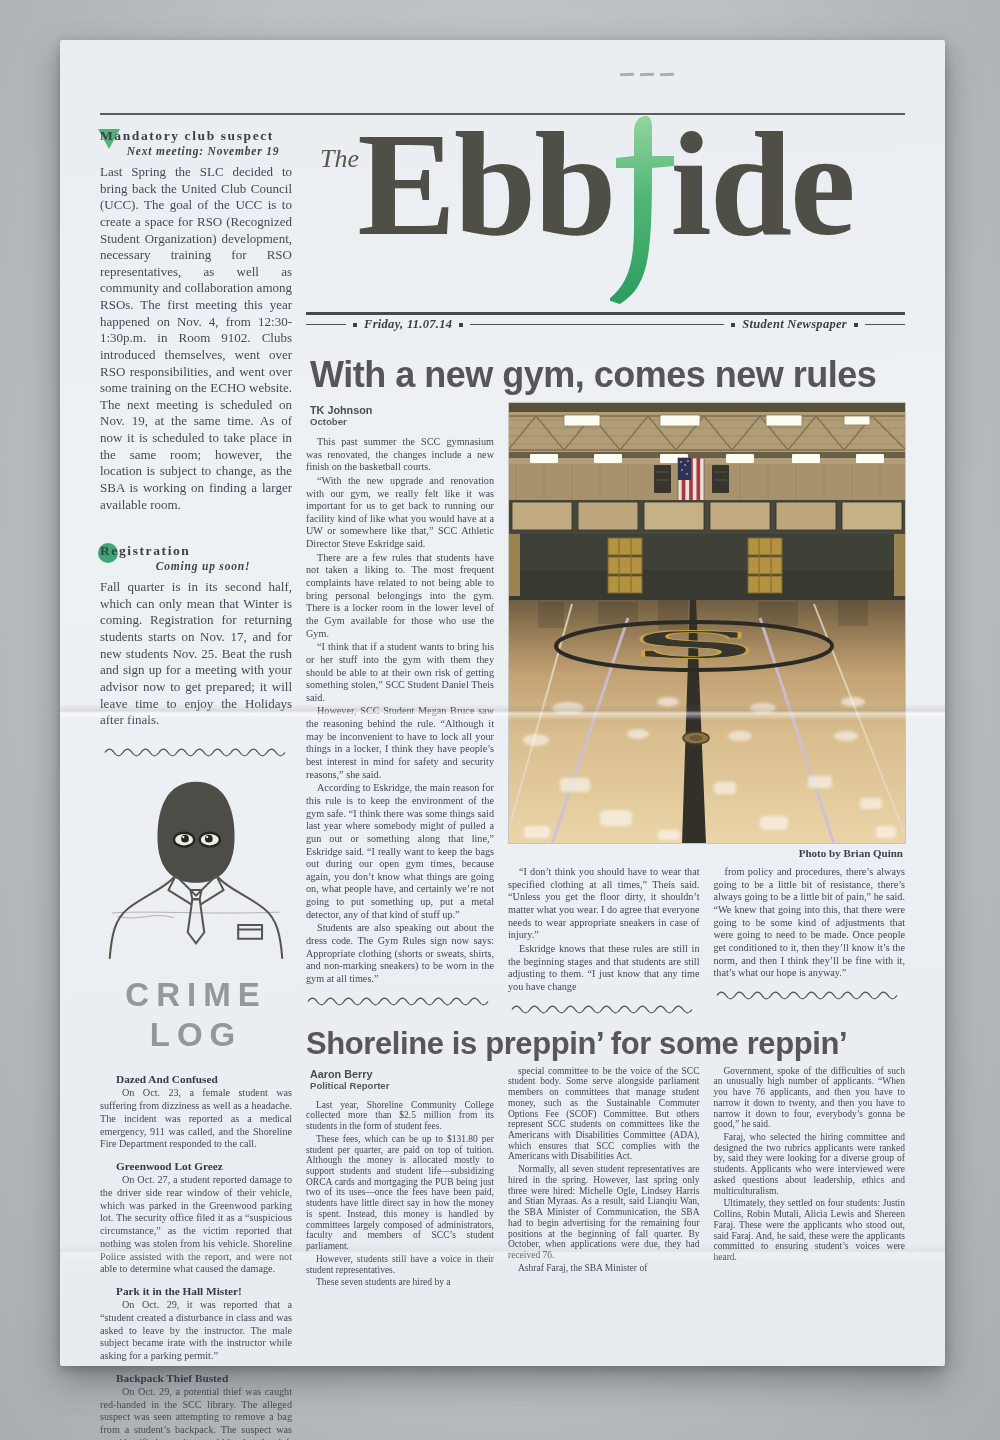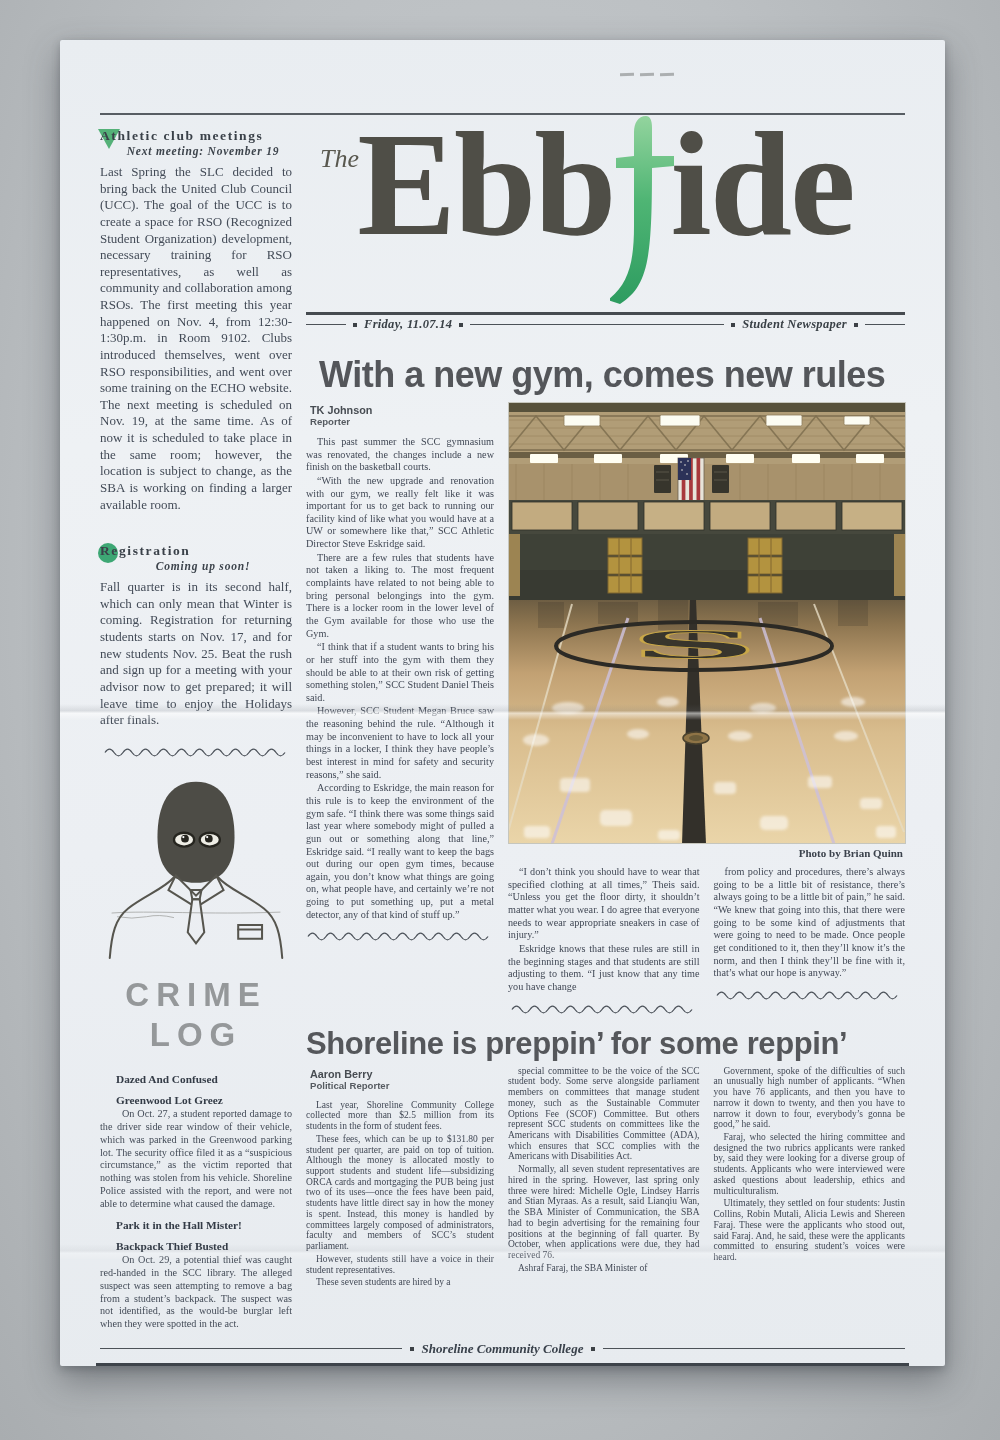--- a/index.html
+++ b/index.html
@@ -57,21 +57,21 @@
   .masthead{position:relative;height:196px;margin-top:8px;}
   .mast-the{position:absolute;left:14px;top:8px;font:italic 26px "Liberation Serif", serif;color:#59584f;}
   .mast-word{position:absolute;left:0;right:0;bottom:28px;text-align:center;white-space:nowrap;
     font:bold 148px "Liberation Serif", serif;letter-spacing:-2px;color:#4f4e47;line-height:.8;}
   .t-svg{vertical-align:-70px;margin:0 -5px;position:relative;z-index:3;}
   .mast-rules{position:absolute;left:0;right:0;bottom:0;}
   .mast-heavy{border-top:3px solid #464b50;margin-bottom:2px;}
   .mast-labels{display:flex;align-items:center;gap:7px;}
 
   
-  .headline1{margin:22px 13px 6px;font:bold 36px "Liberation Sans", sans-serif;letter-spacing:-.5px;color:#54565a;}
+  .headline1{margin:22px 4px 6px;font:bold 36px "Liberation Sans", sans-serif;letter-spacing:-.5px;color:#54565a;}
   .byline .bname{font:bold 10.8px "Liberation Sans", sans-serif;color:#474c52;}
   .byline .brole{font:bold 9.6px "Liberation Sans", sans-serif;color:#565b61;}
   .byline{margin:2px 0 9px 4px;line-height:1.25;}
   .a1-row{display:flex;gap:14px;}
   .a1-col1{width:188px;flex:0 0 188px;}
   .a1-right{flex:1;min-width:0;}
   .art p{font-size:10.2px;line-height:1.24;color:#414855;text-align:justify;text-indent:11px;margin:0 0 1px;}
   .photo-frame{line-height:0;}
   .photo-caption{font:bold 11px "Liberation Serif", serif;color:#3b424c;text-align:right;margin:3px 2px 6px 0;line-height:1.2;}
   .a1-undercols{display:flex;gap:14px;margin-top:2px;}
@@ -104,21 +104,21 @@
 
       <div class="sidebar">
 
         <div class="brief">
           <div class="brief-title">
             <span class="marker">
               <svg width="24" height="22">
                   <polygon points="1,1 23,1 12,21" fill="#54b178"></polygon>
                 </svg>
             </span>
-            <span class="ttext">Athletic club meetings</span>
+            <span class="ttext">Mandatory club suspect</span>
           </div>
           <div class="brief-sub">Next meeting: November 19</div>
           <div class="brief-body">Last Spring the SLC decided to bring back the United Club Council (UCC). The goal of the UCC is to create a space for RSO (Recognized Student Organization) development, necessary training for RSO representatives, as well as community and collaboration among RSOs. The first meeting this year happened on Nov. 4, from 12:30-1:30p.m. in Room 9102. Clubs introduced themselves, went over RSO responsibilities, and went over some training on the ECHO website. The next meeting is scheduled on Nov. 19, at the same time. As of now it is scheduled to take place in the same room; however, the location is subject to change, as the SBA is working on finding a larger available room.</div>
         </div>
 
         <div class="brief brief2">
           <div class="brief-title">
             <span class="marker" style="top:-1px;">
               <svg width="22" height="22">
                   <circle cx="11" cy="11" r="10" fill="#3da774"></circle>
@@ -163,23 +163,25 @@
           </svg>
         </div>
 
         <div class="crimelog-title">
           <div>CRIME</div>
           <div>LOG</div>
         </div>
 
         <div class="crime-entries">
           <div class="crime-h">Dazed And Confused</div>
+          <p class="crime-b">On Oct. 23, a female student was suffering from dizziness as well as a headache. The incident was reported as a medical emergency, 911 was called, and the Shoreline Fire Department responded to the call.</p>
           <div class="crime-h">Greenwood Lot Greez</div>
           <p class="crime-b">On Oct. 27, a student reported damage to the driver side rear window of their vehicle, which was parked in the Greenwood parking lot. The security office filed it as a “suspicious circumstance,” as the victim reported that nothing was stolen from his vehicle. Shoreline Police assisted with the report, and were not able to determine what caused the damage.</p>
           <div class="crime-h">Park it in the Hall Mister!</div>
+          <p class="crime-b">On Oct. 29, it was reported that a “student created a disturbance in class and was asked to leave by the instructor. The male subject became irate with the instructor while asking for a parking permit.”</p>
           <div class="crime-h">Backpack Thief Busted</div>
           <p class="crime-b">On Oct. 29, a potential thief was caught red-handed in the SCC library. The alleged suspect was seen attempting to remove a bag from a student’s backpack. The suspect was not identified, as the would-be burglar left when they were spotted in the act.</p>
         </div>
       </div>
 
       <div class="main">
 
         <div class="masthead">
           <div class="mast-the">The</div>
           <div class="mast-word"><span>Ebb</span><svg class="t-svg" width="66" height="190" viewBox="0 0 66 190">
@@ -207,28 +209,29 @@
             </div>
           </div>
         </div>
 
         <h1 class="headline1">With a new gym, comes new rules</h1>
 
         <div class="a1-row art">
           <div class="a1-col1">
             <div class="byline">
               <div class="bname">TK Johnson</div>
-              <div class="brole">Reporter</div>
+              <div class="brole">October</div>
             </div>
             <p>This past summer the SCC gymnasium was renovated, the changes include a new finish on the basketball courts.</p>
             <p>“With the new upgrade and renovation with our gym, we really felt like it was important for us to get back to running our facility kind of like what you would have at a UW or somewhere like that,” SCC Athletic Director Steve Eskridge said.</p>
             <p>There are a few rules that students have not taken a liking to. The most frequent complaints have related to not being able to bring personal belongings into the gym. There is a locker room in the lower level of the Gym available for those who use the Gym.</p>
             <p>“I think that if a student wants to bring his or her stuff into the gym with them they should be able to at their own risk of getting something stolen,” SCC Student Daniel Theis said.</p>
             <p>However, SCC Student Megan Bruce saw the reasoning behind the rule. “Although it may be inconvenient to have to lock all your things in a locker, I think they have people’s best interest in mind for safety and security reasons,” she said.</p>
             <p>According to Eskridge, the main reason for this rule is to keep the environment of the gym safe. “I think there was some things said last year where somebody might of pulled a gun out or something along that line,” Eskridge said. “I really want to keep the bags out during our open gym times, because again, you don’t know what things are going on, what people have, and certainly we’re not going to put something up, put a metal detector, any of that kind of stuff up.”</p>
+            <p>Students are also speaking out about the dress code. The Gym Rules sign now says: Appropriate clothing (shorts or sweats, shirts, and non-marking sneakers) to be worn in the gym at all times.”</p>
             <div class="colwave"><svg class="wave" width="186" height="9">
                   <path d="M1 4.5 c3 -4.5 6 -4.5 9 0 c3 4.5 6 4.5 9 0 c3 -4.5 6 -4.5 9 0 c3 4.5 6 4.5 9 0 c3 -4.5 6 -4.5 9 0 c3 4.5 6 4.5 9 0 c3 -4.5 6 -4.5 9 0 c3 4.5 6 4.5 9 0 c3 -4.5 6 -4.5 9 0 c3 4.5 6 4.5 9 0 c3 -4.5 6 -4.5 9 0 c3 4.5 6 4.5 9 0 c3 -4.5 6 -4.5 9 0 c3 4.5 6 4.5 9 0 c3 -4.5 6 -4.5 9 0 c3 4.5 6 4.5 9 0 c3 -4.5 6 -4.5 9 0 c3 4.5 6 4.5 9 0 c3 -4.5 6 -4.5 9 0 c3 4.5 6 4.5 9 0" fill="none" stroke="#4c525a" stroke-width="1.3"></path>
                 </svg></div>
           </div>
 
           <div class="a1-right">
             <div class="photo-frame">
               <svg width="398" height="442" viewBox="0 0 398 442">
                 <defs>
                   <linearGradient id="floorG" x1="0" y1="0" x2="0" y2="1">

